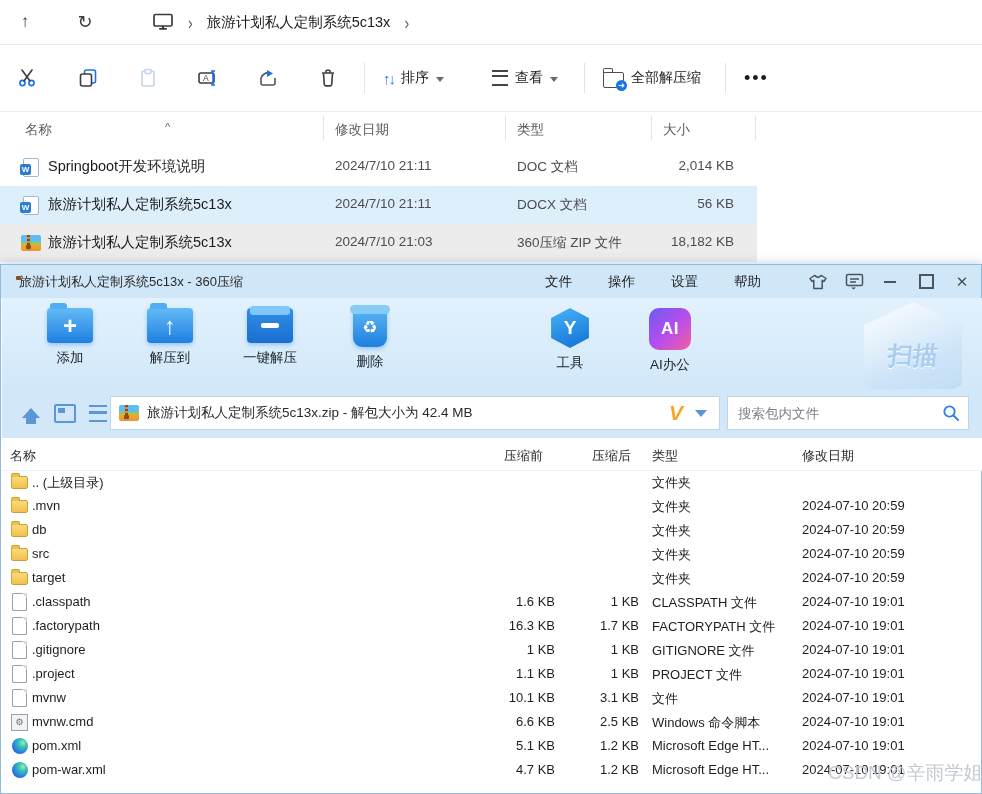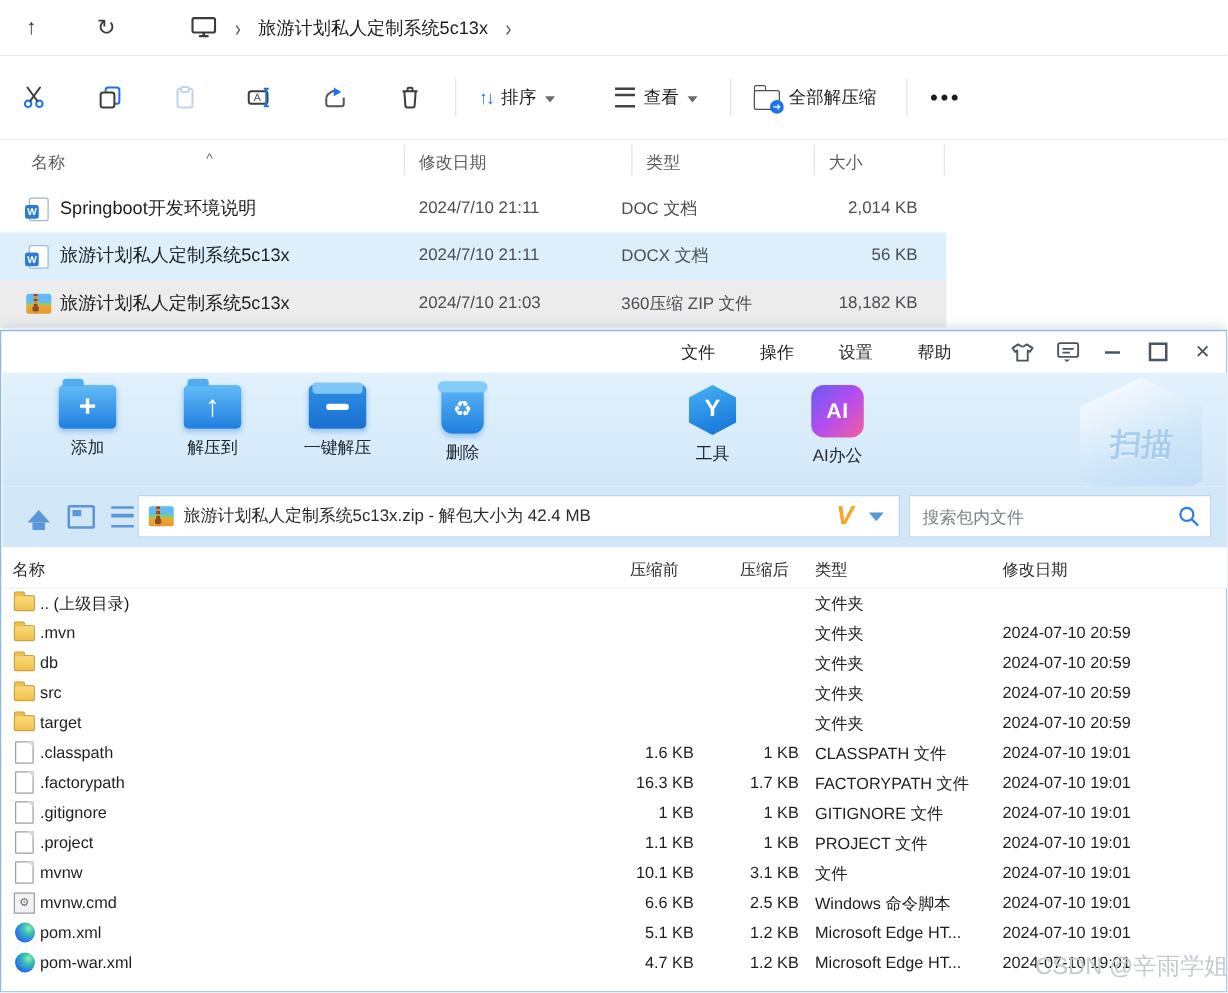--- a/index.html
+++ b/index.html
@@ -35,21 +35,21 @@
   .ex-header .hline{position:absolute;top:4px;width:1px;height:24px;background:#e4e4e4;}
   .sortcaret{position:absolute;left:165px;top:-2px;color:#6b6b6b;font-size:11px;}
 
   .ex-rows{position:absolute;left:0;top:148px;width:982px;}
   .ex-row{position:relative;width:757px;height:38px;}
   .ex-row.sel{background:#deeffc;}
   .ex-row.hov{background:#ececec;}
   .ex-row .cell{position:absolute;top:10px;font-size:13.5px;color:#4a4d52;}
   .ex-row .c-name{left:48px;top:9px;color:#1b1b1b;font-size:14.5px;}
   .ex-row .c-date{left:335px;text-align:right;}
-  .ex-row .c-type{left:497px;}
+  .ex-row .c-type{left:517px;}
   .ex-row .c-size{left:548px;width:186px;text-align:right;}
   .ex-row .iconwrap{position:absolute;left:20px;top:9px;width:22px;height:20px;display:flex;align-items:center;justify-content:center;}
 
   
   .eicon-word{position:relative;width:14px;height:17px;background:#fff;border:1px solid #9db8d8;border-radius:2px;}
   .eicon-word::before{content:"W";position:absolute;left:-4px;bottom:1px;width:11px;height:11px;background:#2b7cd3;color:#fff;font-size:8px;font-weight:bold;line-height:11px;text-align:center;border-radius:2px;}
   .zipico{position:relative;width:20px;height:16px;border-radius:2px;background:linear-gradient(180deg,#62bbf2 0%,#62bbf2 46%,#8ace62 46%,#8ace62 58%,#eea838 58%,#e8982f 100%);overflow:hidden;}
   .zipico::before{content:"";position:absolute;left:6px;top:0;width:3px;height:100%;background:repeating-linear-gradient(180deg,#8a4b1d 0 2px,#d98e3a 2px 4px);}
   .zipico::after{content:"";position:absolute;left:5px;bottom:2px;width:5px;height:4px;background:#8a4b1d;border-radius:1px;}
 
@@ -249,20 +249,24 @@
         </span>
     <span class="cell c-name">旅游计划私人定制系统5c13x</span>
     <span class="cell c-date">2024/7/10 21:03</span>
     <span class="cell c-type">360压缩 ZIP 文件</span>
     <span class="cell c-size">18,182 KB</span>
   </div>
     </div>
 
   <div id="zipwin">
 
+    <div class="z-title">
+      <span class="iconwrap" style="margin-left:10px"><span class="zipico" style="width:18px;height:15px"></span></span>
+      <span class="ttl">旅游计划私人定制系统5c13x - 360压缩</span>
+    </div>
     <div class="z-menus" id="zip-menus">
         <span class="menu-item">文件</span>
         <span class="menu-item">操作</span>
         <span class="menu-item">设置</span>
         <span class="menu-item">帮助</span>
       </div>
     <div class="z-winbtns">
       <span class="wbtn">
         <svg width="20" height="16" viewBox="0 0 20 16">
             <path d="M6.5 1.5 L9 3 a2 2 0 0 0 2 0 L13.5 1.5 L18 4.5 L15.8 7.5 L14.2 6.3 V14.5 H5.8 V6.3 L4.2 7.5 L2 4.5 Z" fill="none" stroke="#4a5560" stroke-width="1.5" stroke-linejoin="round"></path>

